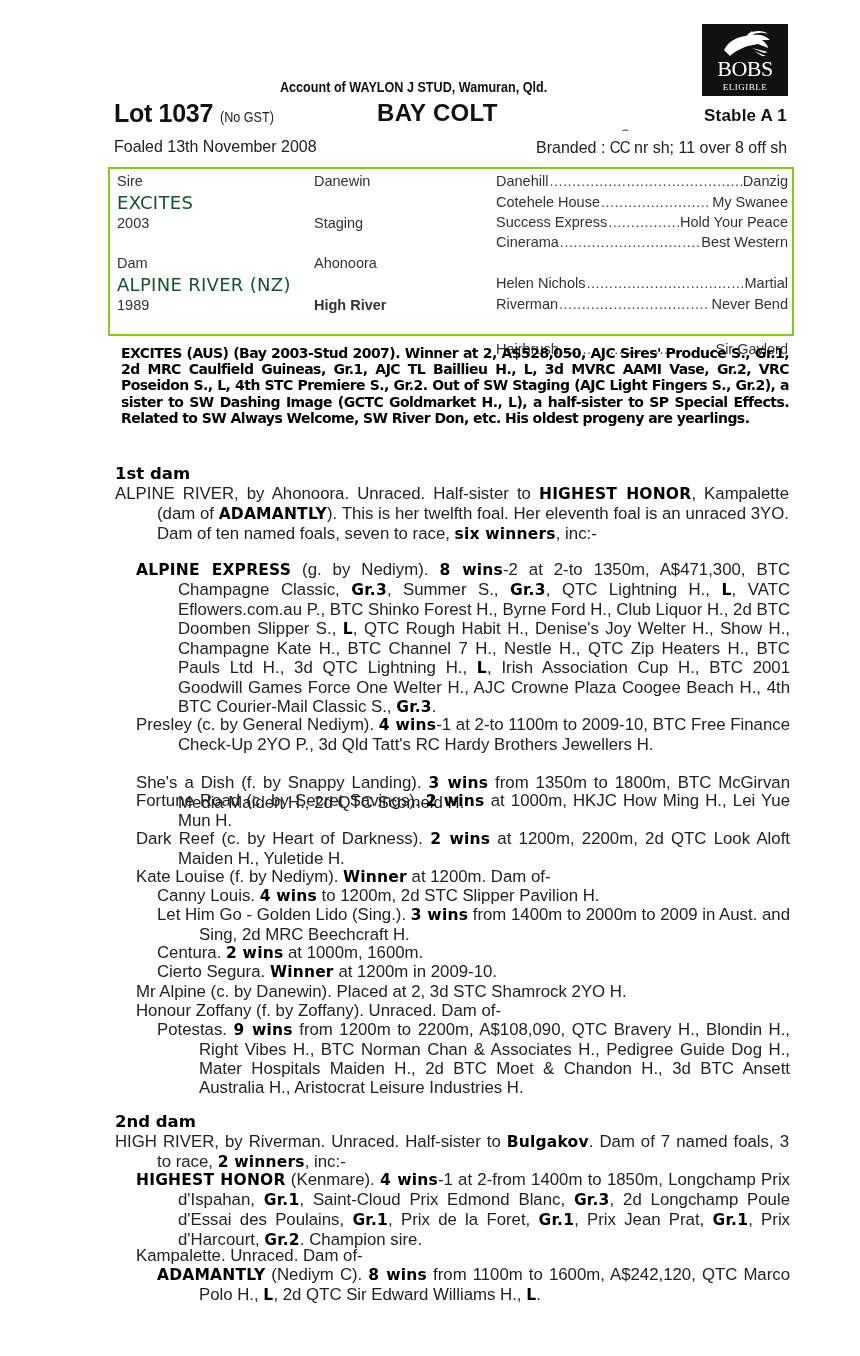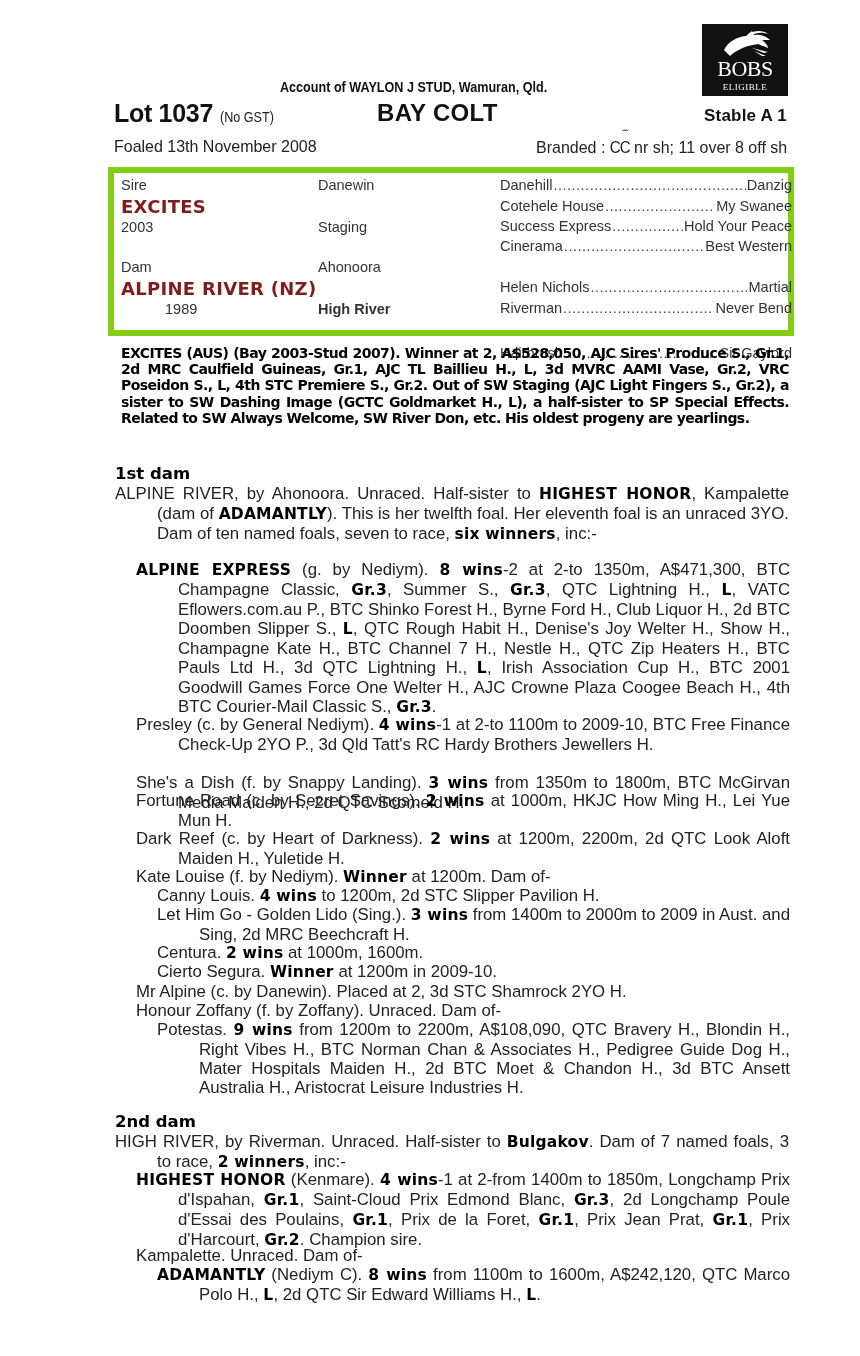--- a/index.html
+++ b/index.html
@@ -53,24 +53,24 @@
   .brand-mark {
     display: inline-block; position: relative; font-size: 16px; letter-spacing: -1px; padding-top: 2px;
   }
   .brand-mark .crown {
     position: absolute; left: 13px; top: -9px; font-size: 9px; letter-spacing: -1px;
   }
 
   
   .ped {
     position: absolute; left: 108px; top: 167px; width: 686px; height: 169px;
-    border: 6px solid #84cc16;
+    border: 2px solid #84cc16;
   }
   .ped .c1, .ped .c2, .ped .c3 { position: absolute; font-size: 14.5px; color: #333; white-space: nowrap; }
-  .ped .bold { font-weight: bold; font-size: 18px; color: #7f1d1d; letter-spacing: 0.3px; font-family: "DejaVu Sans", sans-serif; }
+  .ped .bold { font-weight: normal; font-size: 18px; color: #14532d; letter-spacing: 0.3px; font-family: "DejaVu Sans", sans-serif; }
   .ped .c3row {
     position: absolute; left: 386px; width: 292px; display: flex; font-size: 14.5px; color: #333; white-space: nowrap;
   }
   .ped .c3row .dots {
     flex: 1; overflow: hidden; margin: 0 1px; position: relative;
   }
   .ped .c3row .dots::after {
     content: "................................................................................................";
     position: absolute; left: 0; top: 0; letter-spacing: 0.5px; color: #444;
   }
@@ -124,21 +124,21 @@
 
   <div class="ped">
     <div class="c1" style="left:7px; top:4px;">Sire</div>
     <div class="c1 bold" style="left:7px; top:23px;">EXCITES</div>
     <div class="c1" style="left:7px; top:46px;">2003</div>
     <div class="c2" style="left:204px; top:4px;">Danewin</div>
     <div class="c2" style="left:204px; top:46px;">Staging</div>
 
     <div class="c1" style="left:7px; top:86px;">Dam</div>
     <div class="c1 bold" style="left:7px; top:105px;">ALPINE RIVER (NZ)</div>
-    <div class="c1" style="left:7px; top:128px;margin-left:44px;">1989</div>
+    <div class="c1" style="left:7px; top:128px;">1989</div>
     <div class="c2" style="left:204px; top:86px;">Ahonoora</div>
     <div class="c2" style="left:204px; top:128px;font-weight:bold;">High River</div>
 
     <div class="c3row" style="top:4px;">
         <span>Danehill</span>
         <span class="dots"></span>
         <span>Danzig</span>
       </div>
     <div class="c3row" style="top:25px;">
         <span>Cotehele House</span>

